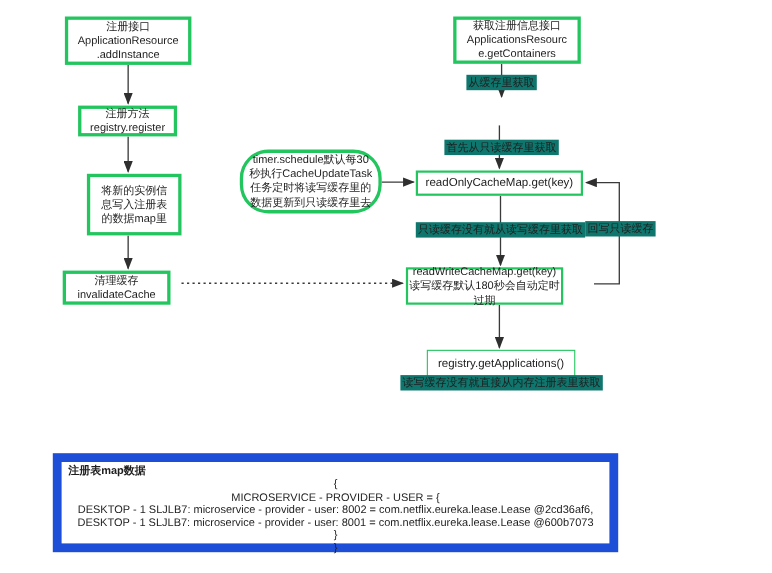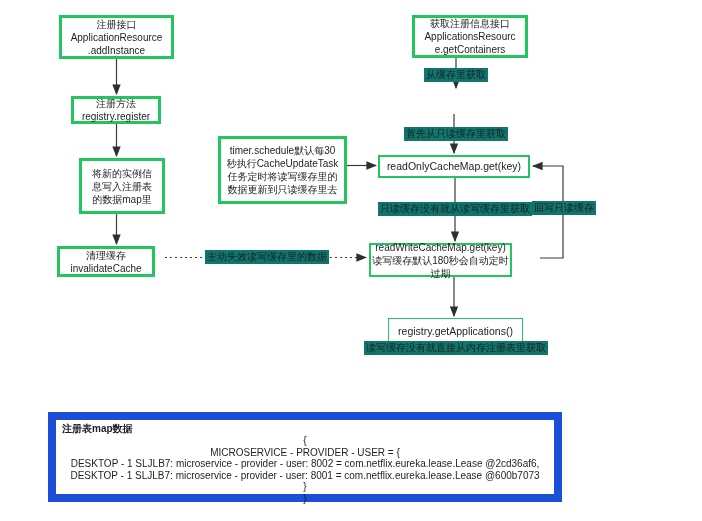--- a/index.html
+++ b/index.html
@@ -110,41 +110,40 @@
   <div class="box" style="left:57px; top:246px; width:98px; height:31px;">清理缓存
 invalidateCache</div>
 
   <div class="box" style="left:392px; top:15px; width:116px; height:43px;margin-left:20px;">获取注册信息接口
 ApplicationsResourc
 e.getContainers</div>
 
 
   <div class="box thick code" style="left:378px; top:155px; width:152px; height:23px;">readOnlyCacheMap.get(key)</div>
 
-  <div class="box" style="left:218px; top:136px; width:129px; height:68px;">timer.schedule默认每30
+  <div class="box" style="left:218px; top:136px; width:129px; height:58px;border-radius:26px;">timer.schedule默认每30
 秒执行CacheUpdateTask
 任务定时将读写缓存里的
 数据更新到只读缓存里去</div>
 
   <div class="box thick" style="left:369px; top:243px; width:143px; height:34px; line-height:13px;">readWriteCacheMap.get(key)
 读写缓存默认180秒会自动定时过期</div>
 
   <div class="box code" style="left:388px; top:318px; width:135px; height:27px; border-width:1.5px;">registry.getApplications()</div>
 
   <div class="flow-label" style="left:456px; top:75px;">从缓存里获取</div>
 
   <div class="flow-label" style="left:456px; top:134px;">首先从只读缓存里获取</div>
 
   <div class="flow-label" style="left:455px; top:209px;">只读缓存没有就从读写缓存里获取</div>
 
   <div class="flow-label" style="left:564px; top:208px;">回写只读缓存</div>
 
   <div class="flow-label" style="left:456px; top:300px;margin-top:48px;">读写缓存没有就直接从内存注册表里获取</div>
 
-  <div class="flow-label" style="left:267px; top:257px;">主动失效读写缓存里的数据</div>
 
   <div id="registry-panel">
     <div class="panel-title">注册表map数据</div>
     <div class="panel-content">{
 MICROSERVICE - PROVIDER - USER = {
 DESKTOP - 1 SLJLB7: microservice - provider - user: 8002 = com.netflix.eureka.lease.Lease @2cd36af6,
 DESKTOP - 1 SLJLB7: microservice - provider - user: 8001 = com.netflix.eureka.lease.Lease @600b7073
 }
 }</div>
   </div>

